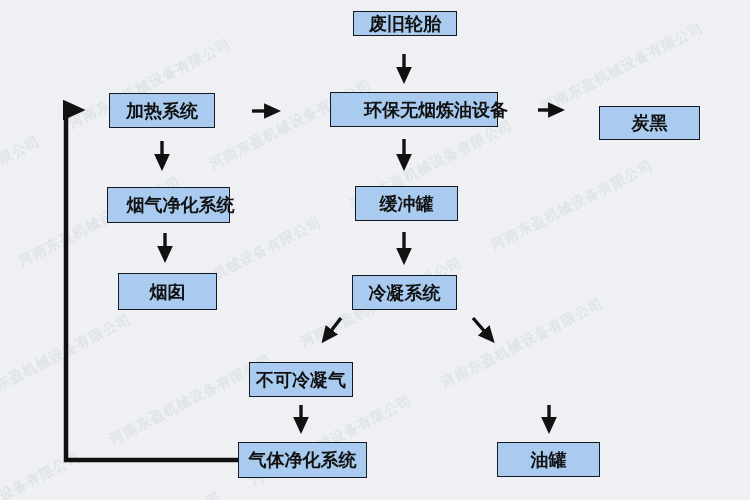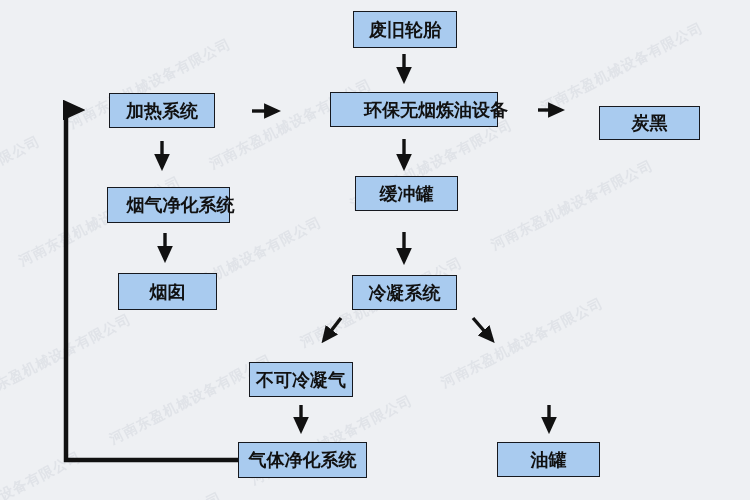--- a/index.html
+++ b/index.html
@@ -117,25 +117,25 @@
     <line class="edge" x1="165" y1="233" x2="165" y2="259" stroke-width="3.4" marker-end="url(#ah)"></line>
     <line class="edge" x1="404" y1="139" x2="404" y2="167" stroke-width="3.4" marker-end="url(#ah)"></line>
     <line class="edge" x1="404" y1="232" x2="404" y2="261" stroke-width="3.4" marker-end="url(#ah)"></line>
     <line class="edge" x1="341" y1="318" x2="324" y2="340" stroke-width="3.4" marker-end="url(#ah)"></line>
     <line class="edge" x1="473" y1="318" x2="492" y2="340" stroke-width="3.4" marker-end="url(#ah)"></line>
     <line class="edge" x1="301" y1="405" x2="301" y2="430" stroke-width="3.4" marker-end="url(#ah)"></line>
     <line class="edge" x1="549" y1="405" x2="549" y2="430" stroke-width="3.4" marker-end="url(#ah)"></line>
     <polyline class="edge" points="238,460 66,460 66,110 80,110" stroke-width="4.5" marker-end="url(#ah)"></polyline>
   </svg>
 
-  <div class="node" style="left:353px; top:11px;  width:104px; height:37px;">废旧轮胎</div>
+  <div class="node" style="left:353px; top:11px;  width:104px; height:25px;">废旧轮胎</div>
   <div class="node" style="left:330px; top:92px;  width:168px; height:35px;padding-left:44px;">环保无烟炼油设备</div>
   <div class="node" style="left:109px; top:93px;  width:106px; height:35px;">加热系统</div>
   <div class="node" style="left:599px; top:93px;  width:101px; height:34px;margin-top:13px;">炭黑</div>
   <div class="node" style="left:107px; top:187px; width:123px; height:36px;padding-left:24px;">烟气净化系统</div>
   <div class="node" style="left:118px; top:273px; width:99px;  height:37px;">烟囱</div>
-  <div class="node" style="left:355px; top:176px; width:103px; height:35px;">缓冲罐</div>
+  <div class="node" style="left:355px; top:186px; width:103px; height:35px;">缓冲罐</div>
   <div class="node" style="left:352px; top:275px; width:105px; height:35px;">冷凝系统</div>
   <div class="node" style="left:249px; top:362px; width:104px; height:35px;">不可冷凝气</div>
   <div class="node" style="left:238px; top:442px; width:129px; height:36px;text-align:center;">气体净化系统</div>
   <div class="node" style="left:497px; top:442px; width:103px; height:35px;">油罐</div>
 
 </div>
 
 </body></html>

